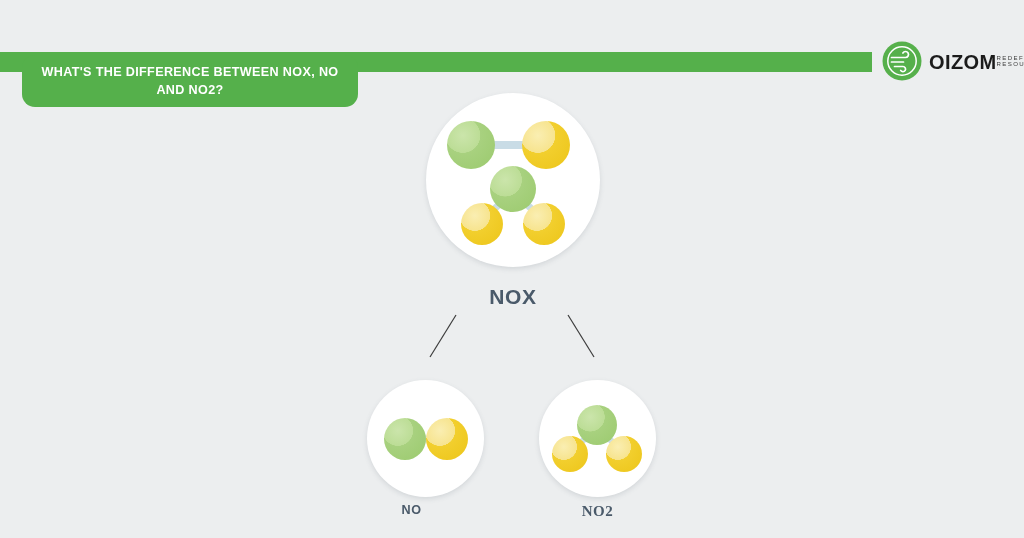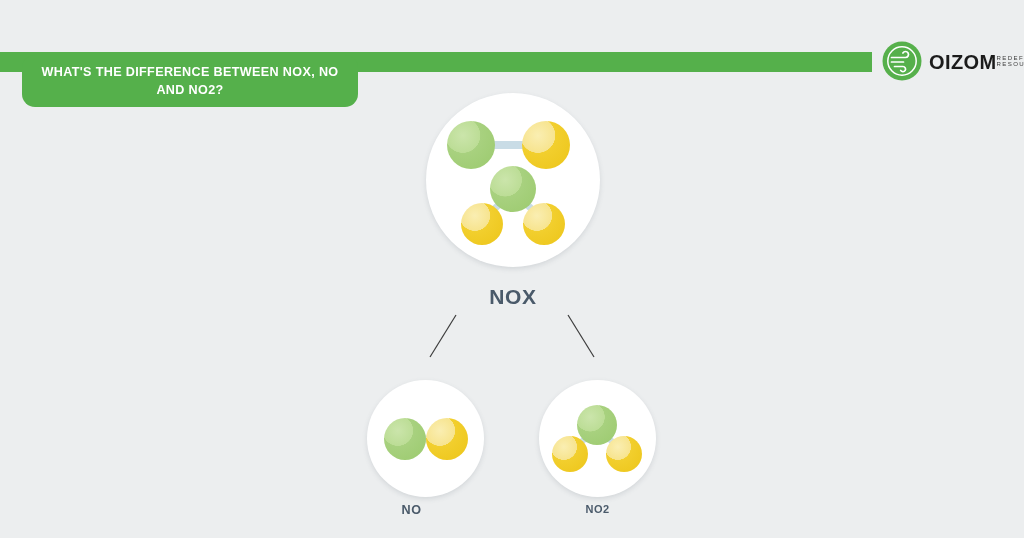--- a/index.html
+++ b/index.html
@@ -140,22 +140,23 @@
     left: 353px;
     top: 503px;
     width: 117px;
     font-size: 12.6px;
     letter-spacing: 0.5px;
   }
   .label-no2 {
     left: 539px;
     top: 503px;
     width: 117px;
-    font-size: 11px;
+    font-size: 15px;
     letter-spacing: 0.5px;
+    font-family: Liberation Serif, serif;
   }
   .connectors {
     position: absolute;
     left: 0;
     top: 0;
     width: 1024px;
     height: 538px;
     pointer-events: none;
   }
 </style>

